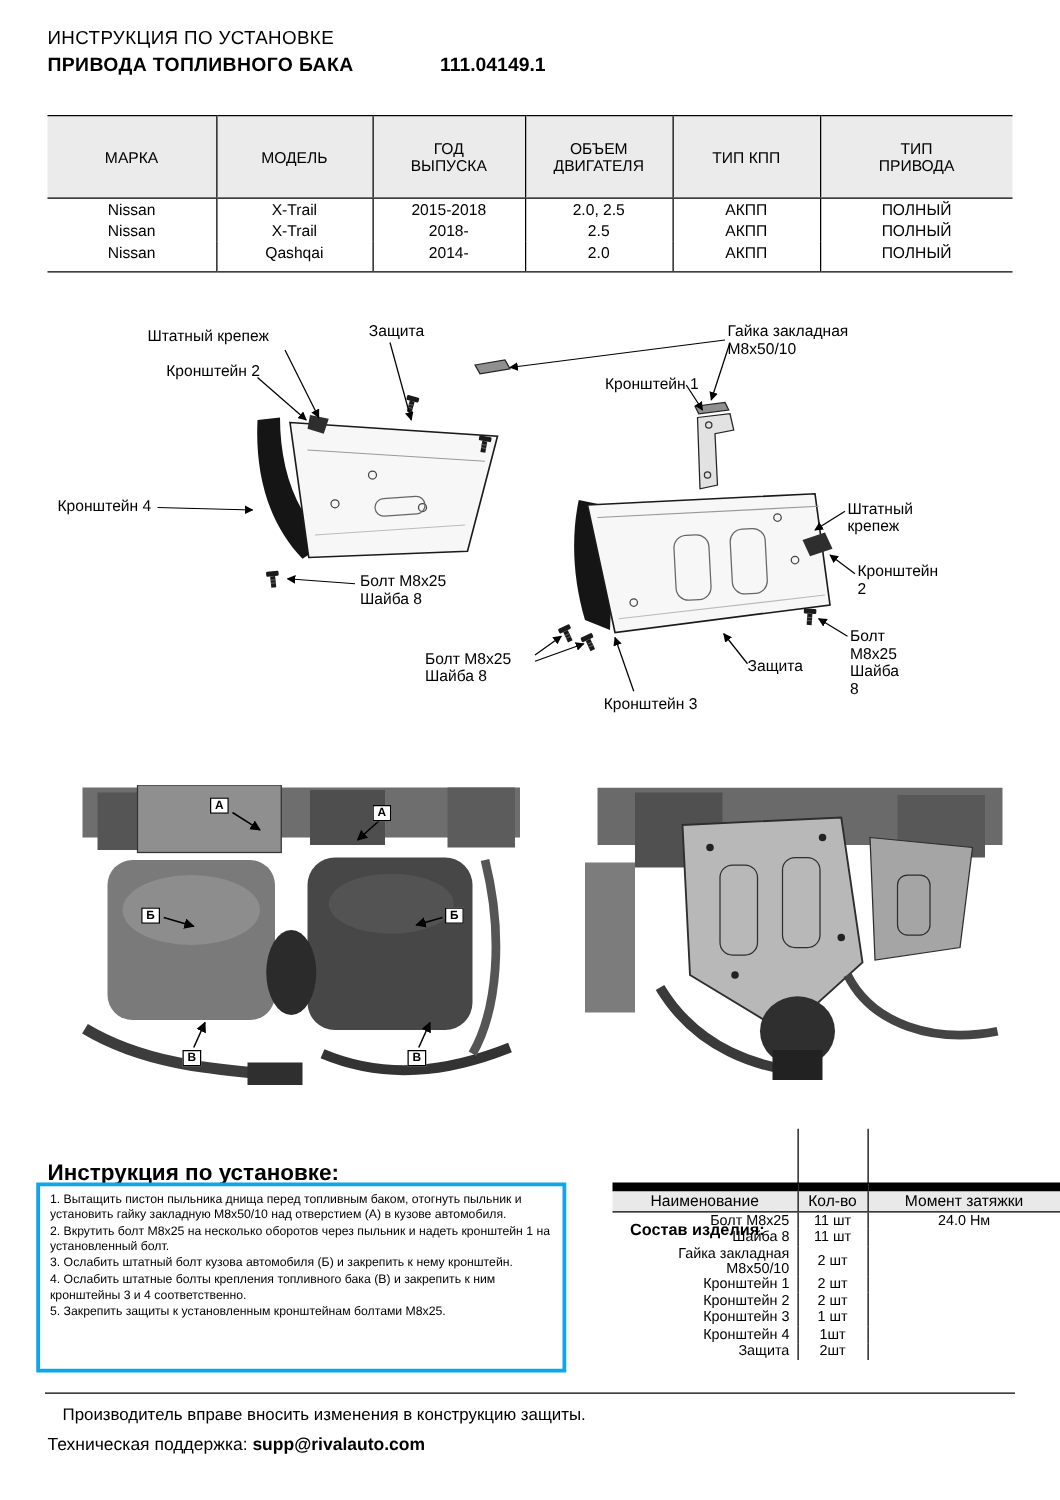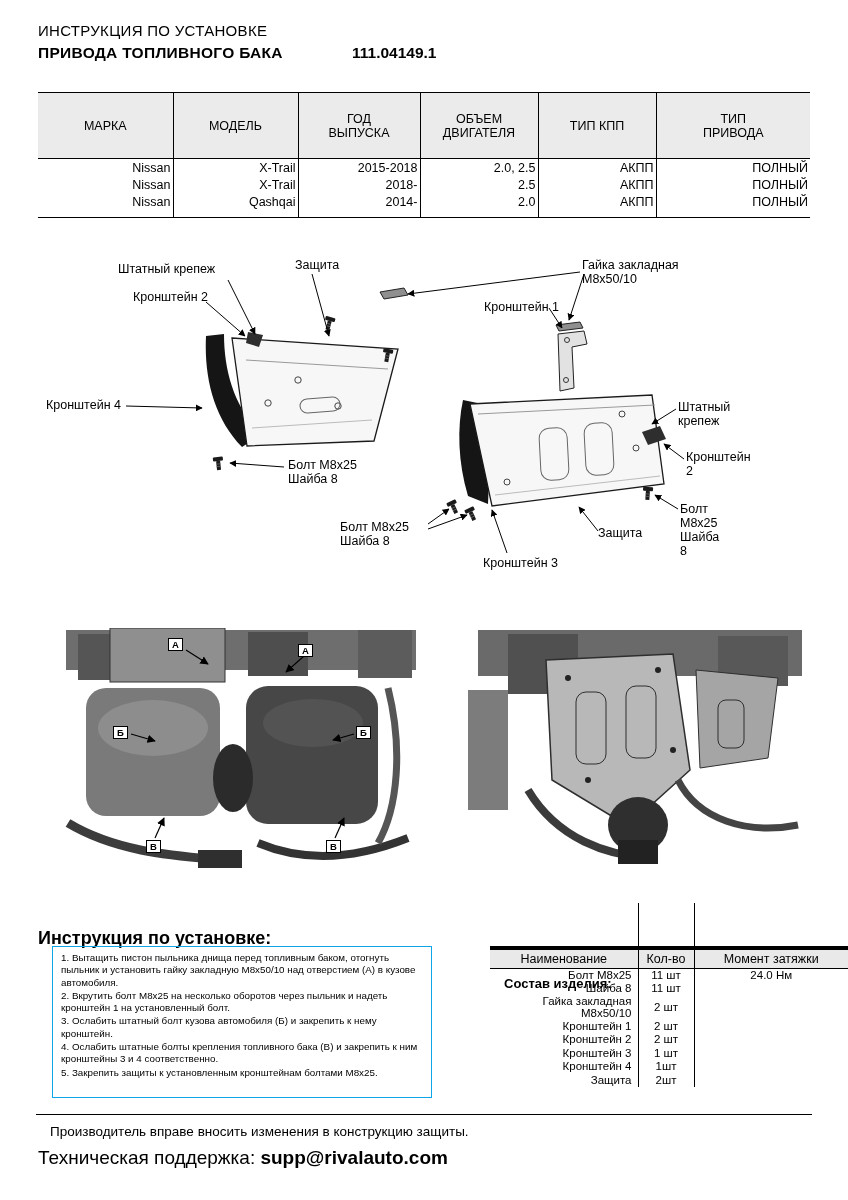--- a/index.html
+++ b/index.html
@@ -10,56 +10,56 @@
   
   .hdr1 { position:absolute; left:38px; top:22px; font-size:15px; letter-spacing:.3px; }
   .hdr2 { position:absolute; left:38px; top:44px; font-size:15.5px; font-weight:bold; letter-spacing:.3px; }
   .partnum { position:absolute; left:352px; top:44px; font-size:15.5px; font-weight:bold; }
 
   
   table.fitment { position:absolute; left:38px; top:92px; width:772px; border-collapse:collapse; table-layout:fixed; }
   .fitment th { background:#ebebeb; font-weight:normal; font-size:12.5px; border-top:1px solid #000;
                 border-bottom:1px solid #000; text-align:center; vertical-align:middle; height:66px;
                 white-space:pre-line; padding:2px; }
-  .fitment td { text-align:right; font-size:12.5px; padding:1.5px 2px; height:16px; }
+  .fitment td { text-align:center; font-size:12.5px; padding:1.5px 2px; height:16px; }
   .fitment th + th, .fitment td + td { border-left:1px solid #000; }
   .fitment tbody tr.last td { border-bottom:1px solid #000; padding-bottom:8px; }
 
   
   .diagram { position:absolute; left:0; top:248px; width:696px; height:340px; }
   .diagram svg { position:absolute; left:0; top:0; }
   .callout { position:absolute; font-size:12.5px; white-space:pre-line; line-height:14px; }
 
   
   .photo { position:absolute; background:#fff; }
   .photo-left { left:58px; top:628px; width:372px; height:248px; }
   .photo-right { left:468px; top:630px; width:344px; height:244px; }
   .photo-letter { position:absolute; background:#fff; border:1px solid #000; font-size:9.5px; font-weight:bold;
                   line-height:11px; padding:0 3px; min-width:14px; text-align:center; }
 
   
   .inst-title { position:absolute; left:38px; top:928px; font-size:18px; font-weight:bold; }
-  .inst-box { position:absolute; left:52px; top:946px; width:380px; height:152px; border:1px solid #0ea5e9; padding:5px 8px; }
+  .inst-box { position:absolute; left:29px; top:946px; width:424px; height:152px; border:3px solid #0ea5e9; padding:5px 8px; }
   .inst-box .step { font-size:9.8px; line-height:12.3px; margin-bottom:1px; }
 
   .comp-title { position:absolute; left:504px; top:928px; font-size:13px; font-weight:bold;margin-top:48px; }
   table.comp { position:absolute; left:490px; top:946px; width:358px; border-collapse:collapse; table-layout:fixed; }
-  .comp th { background:#e9e9e9; font-weight:normal; font-size:12.5px; border-top:4px solid #000000;
+  .comp th { background:#e9e9e9; font-weight:normal; font-size:12.5px; border-top:7px solid #000000;
              border-bottom:1px solid #000; height:20px; text-align:center; vertical-align:middle; }
   .comp td { font-size:11.5px; height:13.5px; vertical-align:middle; }
   .comp th + th, .comp td + td { border-left:1px solid #000; }
   .comp td.c-name { text-align:right; padding-right:6px; }
   .comp td.c-qty  { text-align:center; }
   .comp td.c-tq   { text-align:center; }
   .vext { position:absolute; width:1px; background:#000; }
 
   
   .footer-line { position:absolute; left:36px; top:1114px; width:776px; border-top:1px solid #000; }
   .foot1 { position:absolute; left:50px; top:1124px; font-size:13.5px; }
-  .foot2 { position:absolute; left:38px; top:1147px; font-size:19px; }
+  .foot2 { position:absolute; left:38px; top:1147px; font-size:14px; }
   .foot2 b { font-weight:bold; }
 </style>
 </head>
 <body>
 
 <div class="page">
 
   <div class="hdr1">ИНСТРУКЦИЯ ПО УСТАНОВКЕ</div>
   <div class="hdr2">ПРИВОДА ТОПЛИВНОГО БАКА</div>
   <div class="partnum">111.04149.1</div>

